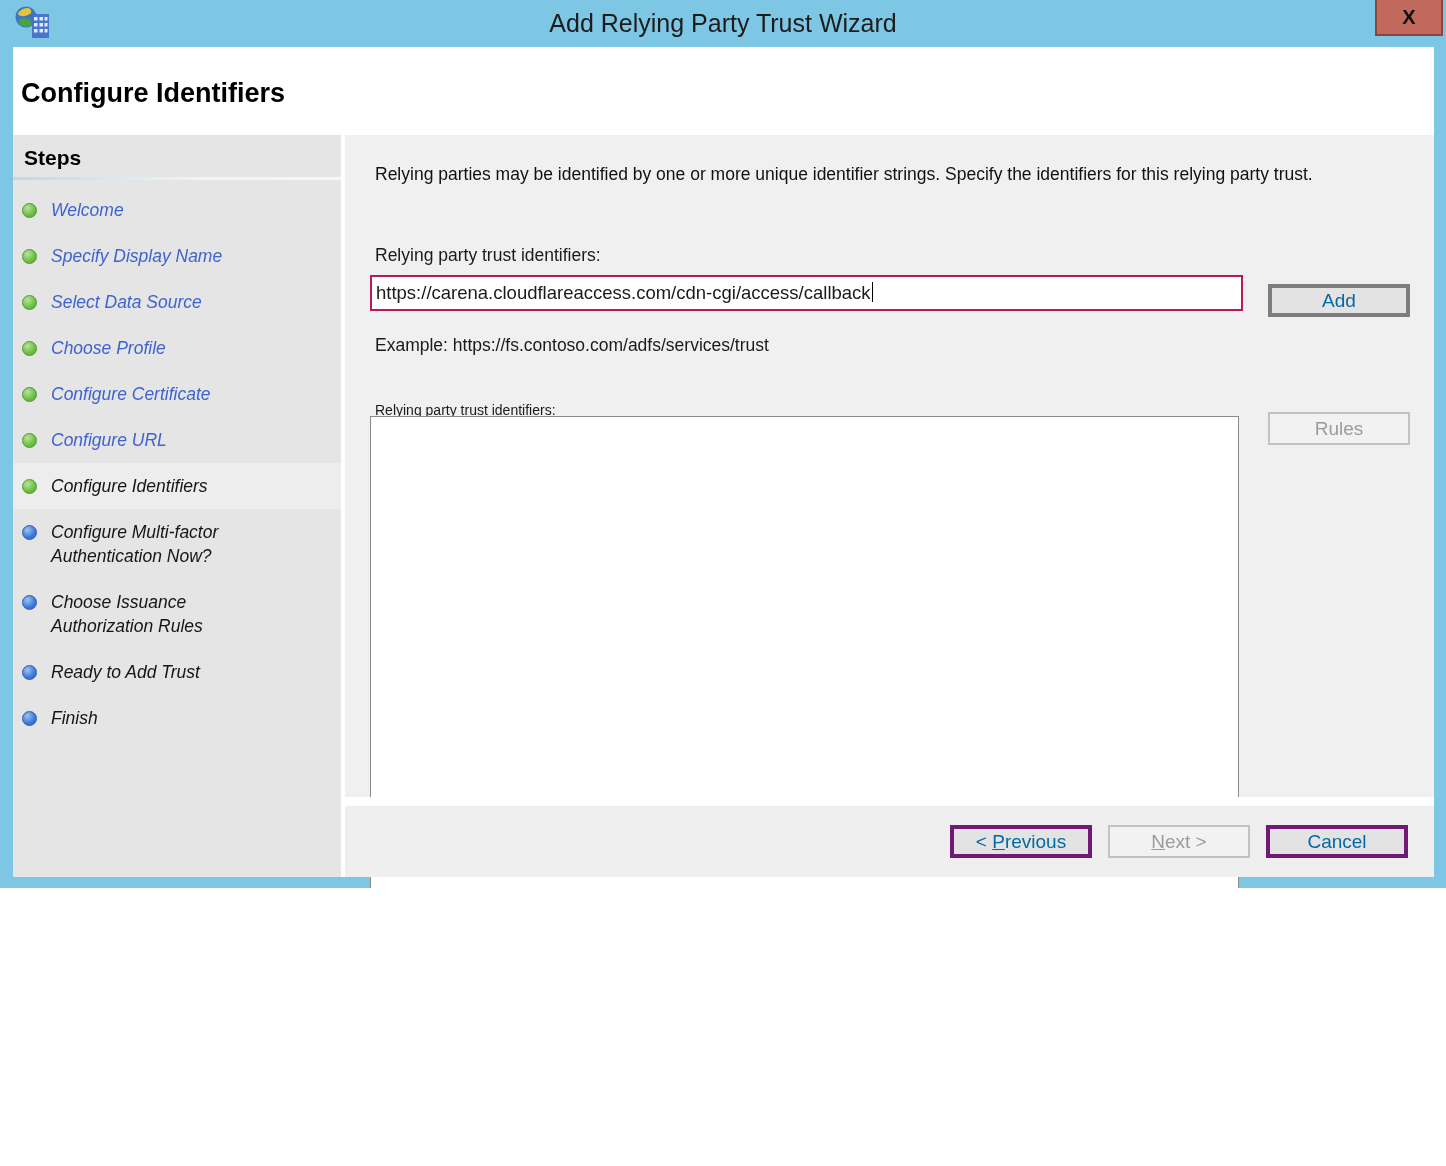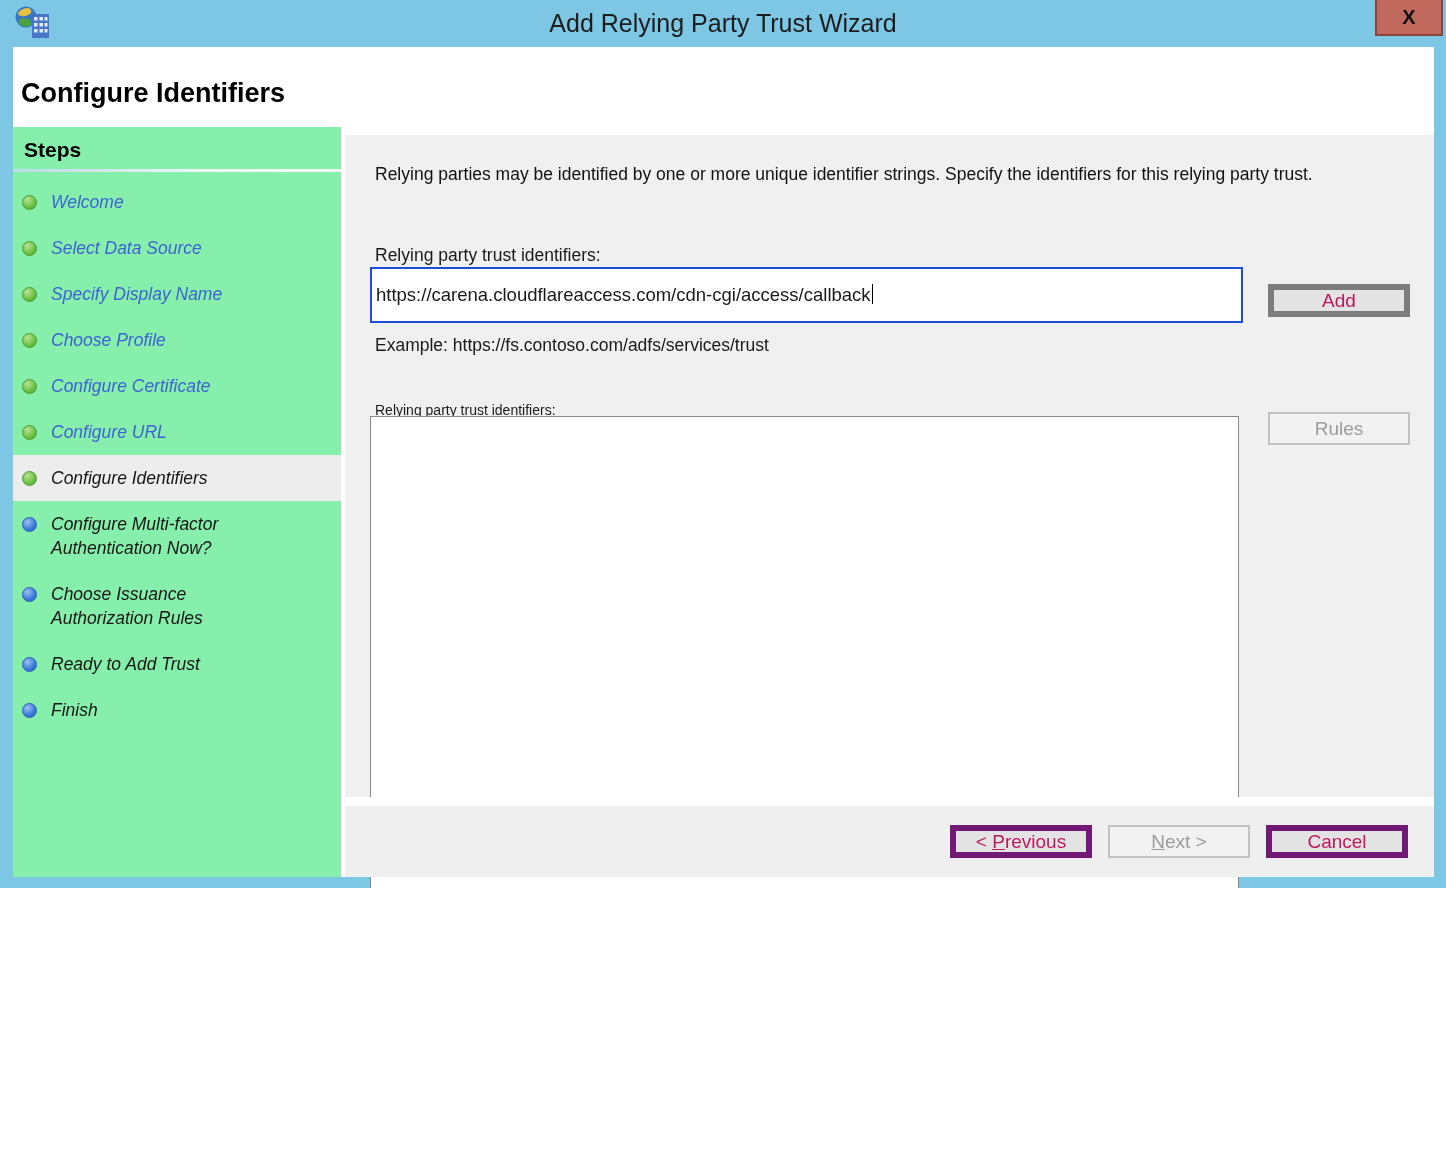--- a/index.html
+++ b/index.html
@@ -13,52 +13,52 @@
   .close-btn{position:absolute;right:3px;top:0;width:64px;height:34px;background:var(--close,#c0695c);
     border:2px solid #8a453b;border-top:none;color:#101010;font-size:20px;font-weight:bold;
     display:flex;align-items:center;justify-content:center;cursor:default;font-family:"Liberation Sans",sans-serif;}
 
   
   .body-panel{position:absolute;left:13px;right:12px;top:47px;bottom:11px;background:#ffffff;}
   .page-header{position:absolute;top:0;left:0;right:0;height:88px;background:#fff;}
   .page-header h1{margin:0;position:absolute;left:8px;top:31px;font-size:27px;font-weight:bold;color:#000;}
 
   
-  .sidebar{position:absolute;left:0;top:80px;width:328px;bottom:0;background:#86efac;}
+  .sidebar{position:absolute;left:0;top:88px;width:328px;bottom:0;background:#e5e5e5;}
   .steps-title{position:absolute;left:11px;top:11px;font-size:21px;font-weight:bold;color:#000;}
   .steps-underline{position:absolute;left:0;right:0;top:42px;height:3px;
     background:linear-gradient(to right,#bcd9ec,#eef4f8 55%,#f7f7f7);}
   ul.steps{list-style:none;margin:0;padding:0;position:absolute;top:52px;left:0;right:0;}
   ul.steps li{display:flex;align-items:flex-start;padding:11px 4px 11px 9px;line-height:24px;font-size:17.5px;}
   ul.steps .dot{flex:0 0 auto;width:13px;height:13px;border-radius:50%;margin:5px 14px 0 0;}
   ul.steps li.completed .dot, ul.steps li.current .dot{
     background:radial-gradient(circle at 35% 30%, #b9e39a, #6abf43 60%, #54a733);border:1px solid #4d9b2e;}
   ul.steps li.pending .dot{
     background:radial-gradient(circle at 35% 30%, #9cc2f0, #3a79d8 60%, #2b62bd);border:1px solid #2a5cb8;}
   ul.steps li.completed .lbl{color:var(--link,#3e63d1);}
   ul.steps li.current{background:#ededed;}
   ul.steps li.current .lbl, ul.steps li.pending .lbl{color:#161616;}
   ul.steps .lbl{max-width:218px;font-style:italic;}
 
   
   .main{position:absolute;left:332px;top:88px;right:0;bottom:0;background:#f0f0f0;}
   .intro{position:absolute;left:30px;top:26px;width:1022px;font-size:17.5px;line-height:27px;color:#111;}
   .lab-identifier{position:absolute;left:30px;top:110px;font-size:17.5px;}
-  .textbox{position:absolute;left:25px;top:132px;width:861px;height:28px;background:#fff;
-    border:2px solid #1d4ed8;padding:12px 4px;font-size:18.5px;line-height:28px;white-space:nowrap;overflow:hidden;}
+  .textbox{position:absolute;left:25px;top:140px;width:861px;height:28px;background:#fff;
+    border:2px solid #be185d;padding:2px 4px;font-size:18.5px;line-height:28px;white-space:nowrap;overflow:hidden;}
   .caret{display:inline-block;width:1px;height:20px;background:#000;vertical-align:-3px;margin-left:1px;}
   .lab-example{position:absolute;left:30px;top:200px;font-size:17.5px;}
   .lab-identifiers{position:absolute;left:30px;top:267px;font-size:14px;}
   .listbox{position:absolute;left:25px;top:281px;width:867px;height:626px;background:#fff;border:1px solid #8a8a8a;}
 
   .btn{display:flex;align-items:center;justify-content:center;width:142px;height:33px;
     font-size:19px;font-family:"Liberation Sans",sans-serif;cursor:default;}
   .btn span{white-space:pre;}
   .btn .u{text-decoration:underline;}
-  .btn-enabled{background:#e3e3e3;border:6px solid #701a75;color:#be185d;}
+  .btn-enabled{background:#e3e3e3;border:4px solid #701a75;color:#0369a1;}
   .btn-add{position:absolute;left:923px;top:149px;border-color:#7d7d7d;}
   .btn-disabled{background:#f2f2f2;border:2px solid #c2c2c2;color:#9b9b9b;}
   .btn-remove{position:absolute;left:923px;top:277px;}
 
   
   .footer{position:absolute;left:0;right:0;bottom:0;height:71px;background:#efefef;border-top:9px solid #ffffff;
     display:flex;align-items:center;justify-content:flex-end;gap:16px;padding-right:26px;box-sizing:content-box;}
 </style>
 </head>
 <body>
@@ -98,25 +98,25 @@
     <div class="sidebar">
       <div class="steps-title">Steps</div>
       <div class="steps-underline"></div>
       <ul class="steps">
           <li class="step completed">
             <span class="dot"></span>
             <span class="lbl">Welcome</span>
           </li>
           <li class="step completed">
             <span class="dot"></span>
-            <span class="lbl">Select Data Source</span>
+            <span class="lbl">Specify Display Name</span>
           </li>
           <li class="step completed">
             <span class="dot"></span>
-            <span class="lbl">Specify Display Name</span>
+            <span class="lbl">Select Data Source</span>
           </li>
           <li class="step completed">
             <span class="dot"></span>
             <span class="lbl">Choose Profile</span>
           </li>
           <li class="step completed">
             <span class="dot"></span>
             <span class="lbl">Configure Certificate</span>
           </li>
           <li class="step completed">

